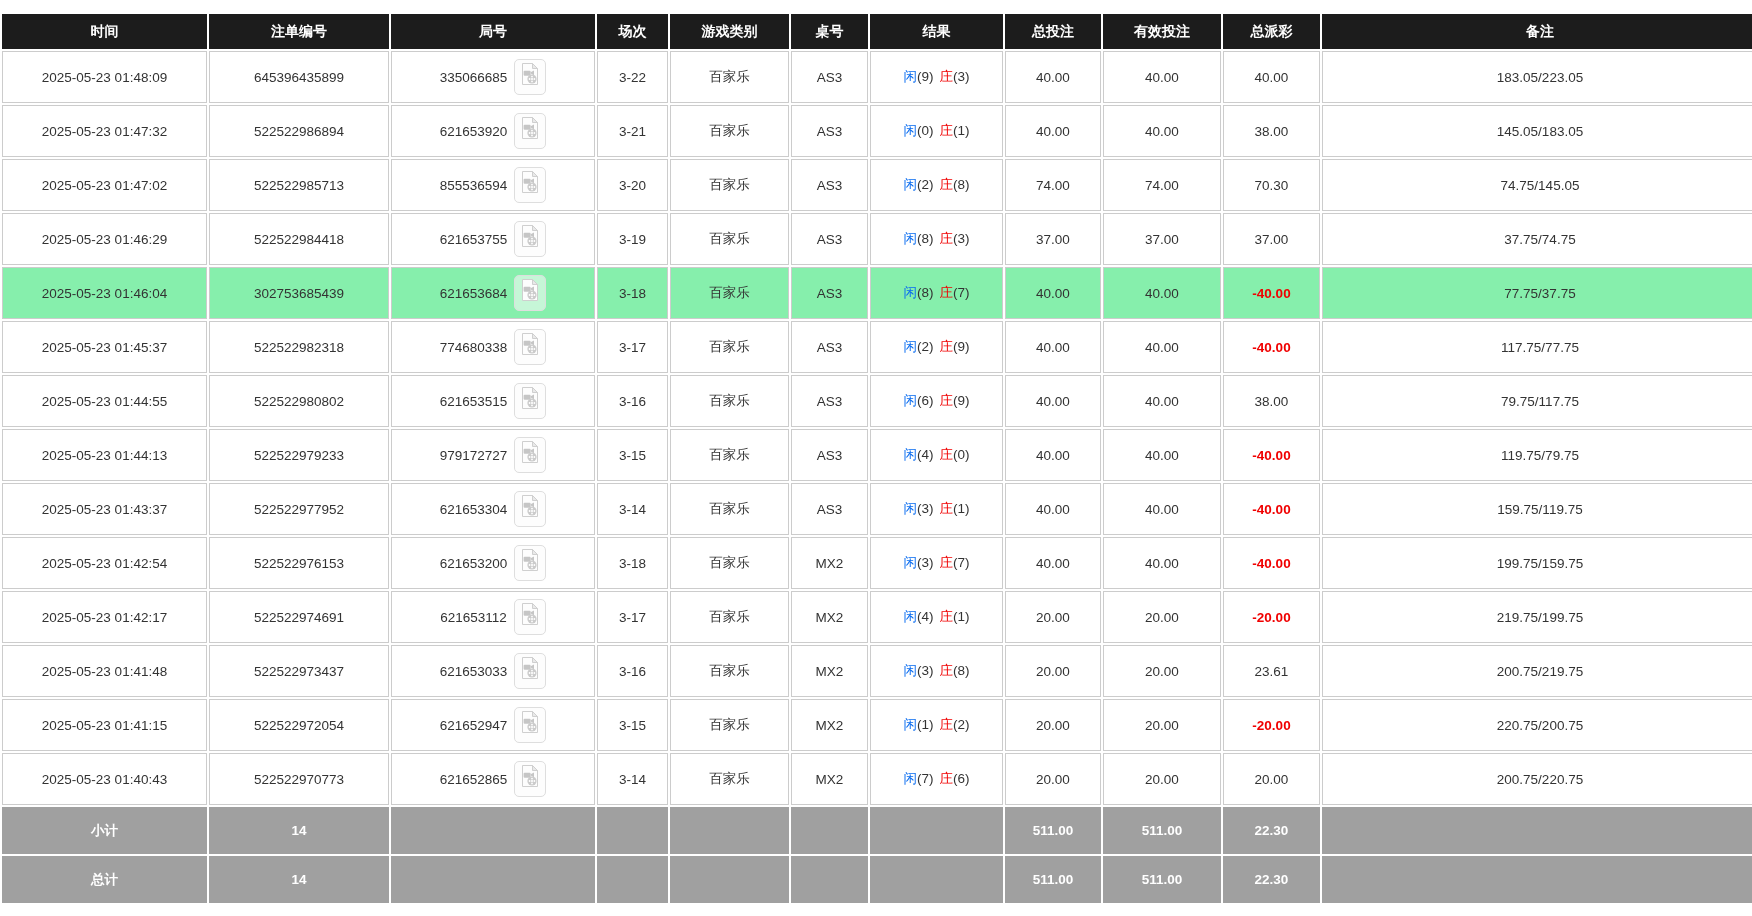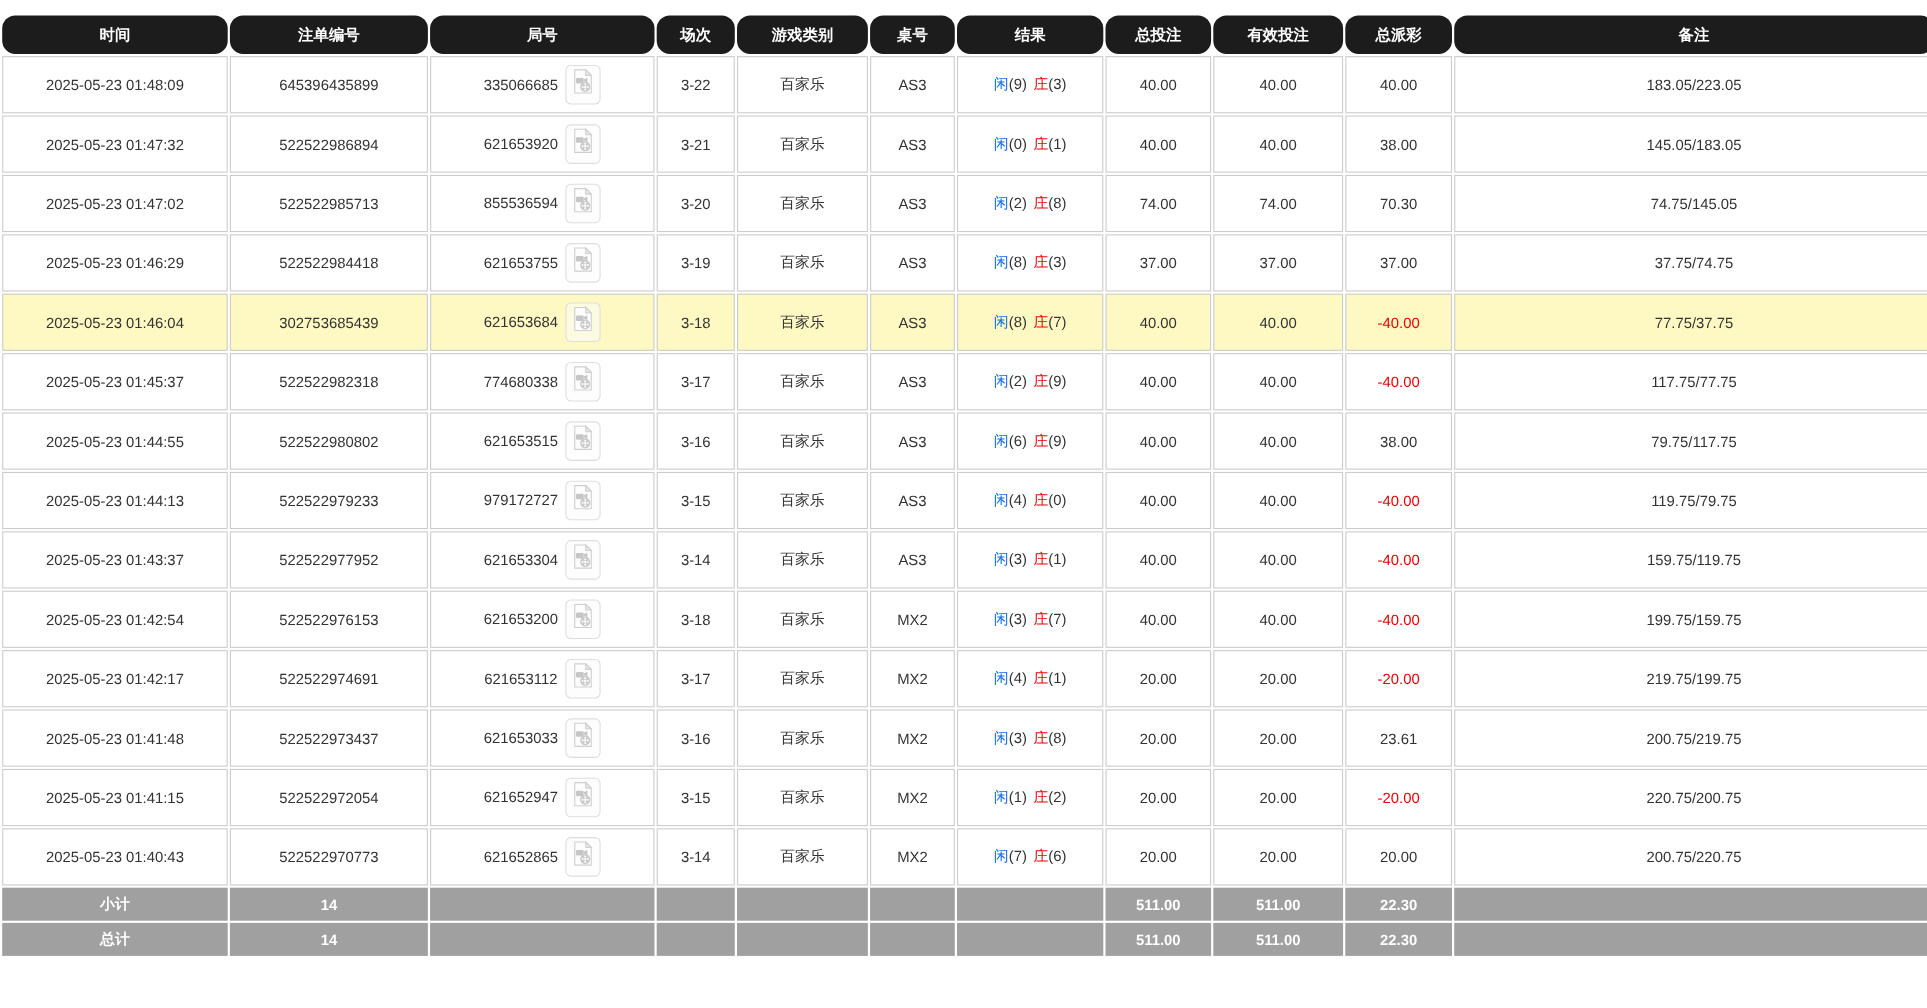--- a/index.html
+++ b/index.html
@@ -24,52 +24,51 @@
   table.records th {
     background: #1c1c1c;
     color: #ffffff;
     font-weight: bold;
     font-size: 14px;
     height: 35px;
     text-align: center;
     padding: 0;
     overflow: hidden;
     white-space: nowrap;
-    border-radius: 12px;
   }
   table.records tbody td {
     background: #ffffff;
     border: 1px solid #cccccc;
     height: 50px;
     text-align: center;
     vertical-align: middle;
     font-size: 13.5px;
     color: #333333;
     padding: 0;
     overflow: hidden;
     white-space: nowrap;
   }
   table.records tbody tr.highlight td {
-    background: #fef9c3;
+    background: #86efac;
   }
   table.records tfoot td {
     background: #a0a0a0;
     color: #ffffff;
     font-weight: bold;
     font-size: 13.5px;
-    height: 30px;
+    height: 47px;
     text-align: center;
     vertical-align: middle;
     padding: 0;
     white-space: nowrap;
   }
   .blue   { color: #0a6cf0; }
   .player { color: #0a6cf0; }
   .banker { color: #f00000; }
-  .payout.neg { color: #f00000; }
+  .payout.neg { color: #f00000; font-weight: bold; }
   .result-gap { display: inline-block; width: 6px; }
   .video-btn {
     display: inline-block;
     vertical-align: middle;
     width: 26px;
     height: 30px;
     margin-left: 7px;
     border: 1px solid #dedede;
     border-radius: 5px;
     background: rgba(252,252,252,0.55);

